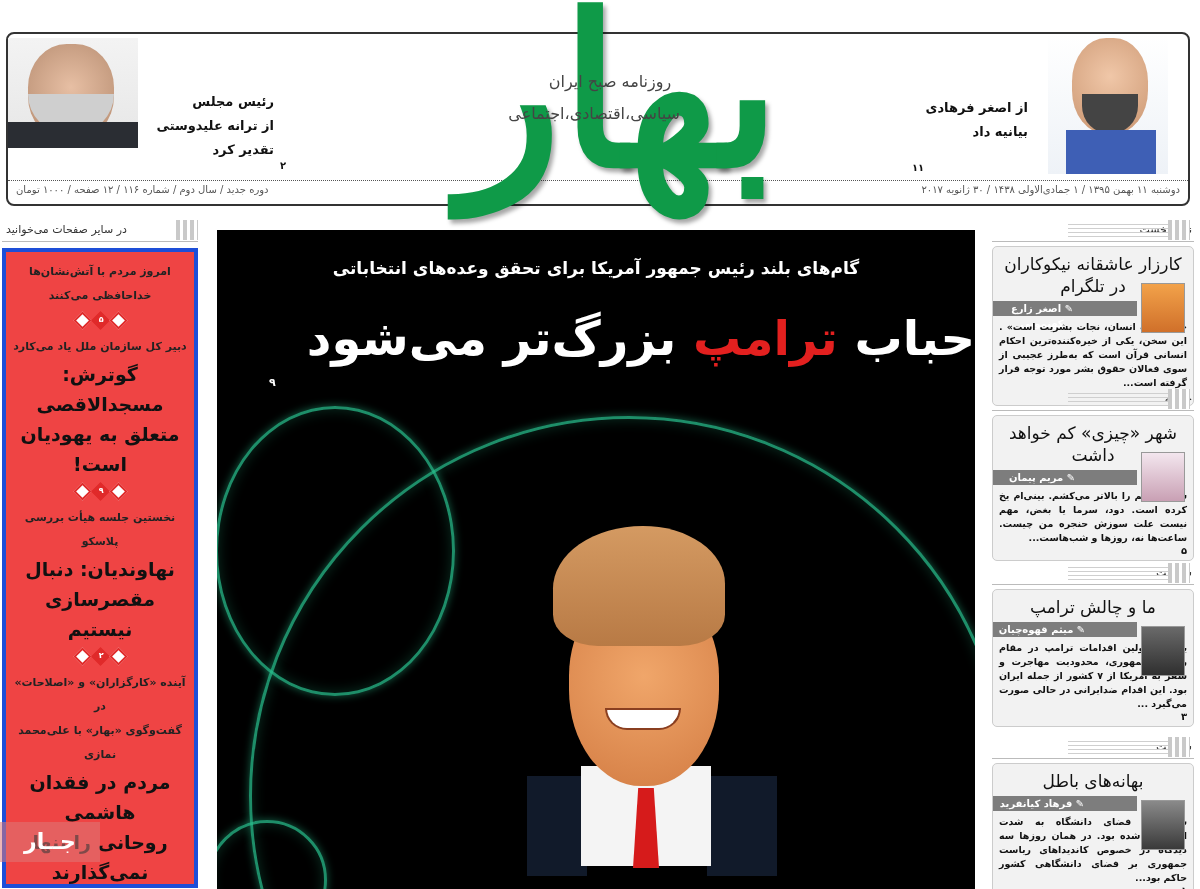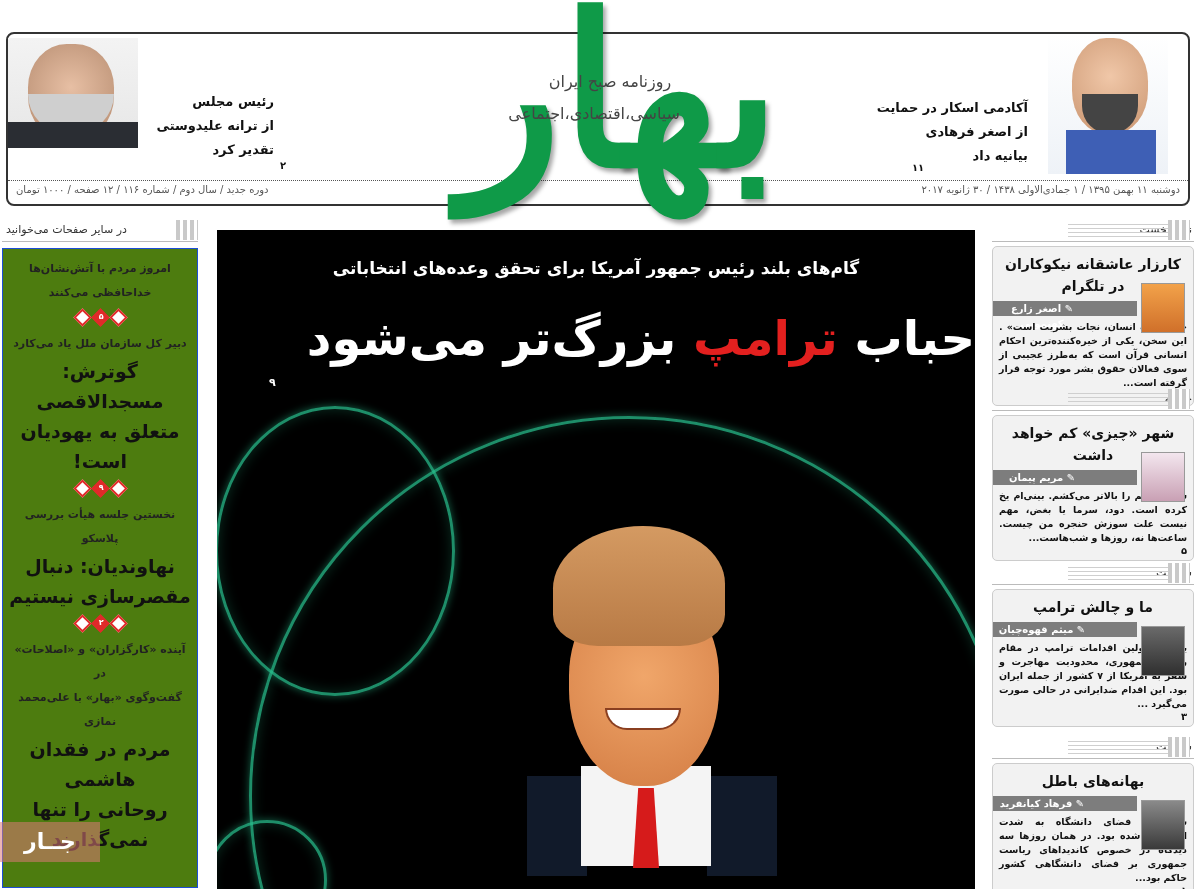--- a/index.html
+++ b/index.html
@@ -58,21 +58,21 @@
     background: repeating-linear-gradient(90deg,#c9c9c9 0 4px,#fff 4px 7px);
   }
   .col-header .lines {
     position: absolute; top: 4px; height: 14px;
     background: repeating-linear-gradient(180deg,#cfcfcf 0 1px,transparent 1px 4px);
   }
   .left-col .col-header .label { left: 4px; }
   .left-col .col-header .bars { right: 0; }
 
   .left-box {
-    margin-top: 6px; background: #4d7c0f; border: 1px solid #1d4ed8; height: 640px; padding: 8px 6px;
+    margin-top: 6px; background: #ef4444; border: 4px solid #1d4ed8; height: 640px; padding: 8px 6px;
     direction: rtl; text-align: center;
   }
   .kicker { font-size: 11px; font-weight: bold; color: #222; line-height: 24px; }
   .headline-l { font-size: 19px; font-weight: bold; color: #111; line-height: 30px; }
   .page-marker {
     display: flex; justify-content: center; gap: 1px; margin: 4px 0 6px; direction: ltr;
   }
   .diamond {
     width: 13px; height: 13px; transform: rotate(45deg); border: 2px solid #e02a2a; background: #fff;
     margin: 2px 2px;
@@ -123,21 +123,21 @@
   .right-col { position: absolute; left: 992px; top: 220px; width: 202px; }
   .right-col .col-header .label { right: 2px; }
   .right-col .col-header .bars { right: 12px; }
   .right-col .col-header .lines { left: 76px; width: 100px; }
 
   .r-section { margin-bottom: 4px; }
   .r-box {
     margin-top: 4px; background: #f2f2f2; border: 1px solid #ccc; border-radius: 5px;
     padding: 6px 6px 4px; direction: rtl; position: relative;
   }
-  .r-title { font-size: 14px; font-weight: bold; text-align: center; color: #111; line-height: 22px; margin-bottom: 4px; }
+  .r-title { font-size: 17px; font-weight: normal; text-align: center; color: #111; line-height: 22px; margin-bottom: 4px; }
   .r-author-bar {
     background: #7d7d7d; color: #fff; font-size: 10px; font-weight: bold; height: 15px; line-height: 15px;
     padding-right: 46px; margin: 0 -6px 4px -6px; margin-right: 50px; text-align: center;
   }
   .r-photo {
     position: absolute; right: 8px; width: 44px; height: 50px; border: 1px solid #999; background: #ccc;
   }
   .r-body { font-size: 9.5px; line-height: 14px; color: #111; text-align: justify; font-weight: bold; }
   .r-page { font-size: 10px; font-weight: bold; text-align: right; direction: ltr; }
 </style>
@@ -156,21 +156,20 @@
     <div>تقدیر کرد</div>
   </div>
   <span class="page-ref left">۲</span>
 
   <div class="teaser-photo right">
     <div style="position:absolute;left:24px;top:4px;width:76px;height:96px;border-radius:45%;background:radial-gradient(circle at 50% 40%,#f0c7a8,#c9946f);"></div>
     <div style="position:absolute;left:34px;top:60px;width:56px;height:40px;border-radius:0 0 30px 30px;background:#444;"></div>
     <div style="position:absolute;left:18px;top:96px;width:90px;height:44px;background:#3e5fb5;"></div>
   </div>
   <div class="teaser-text right">
-    <div>آکادمی اسکار در حمایت</div>
     <div>از اصغر فرهادی</div>
     <div>بیانیه داد</div>
   </div>
   <span class="page-ref right">۱۱</span>
 
   <div class="dotline"></div>
   <div class="dateline-left">دوره جدید / سال دوم / شماره ۱۱۶ / ۱۲ صفحه / ۱۰۰۰ تومان</div>
   <div class="dateline-right">دوشنبه ۱۱ بهمن ۱۳۹۵ / ۱ جمادی‌الاولی ۱۴۳۸ / ۳۰ ژانویه ۲۰۱۷</div>
 </div>
 

